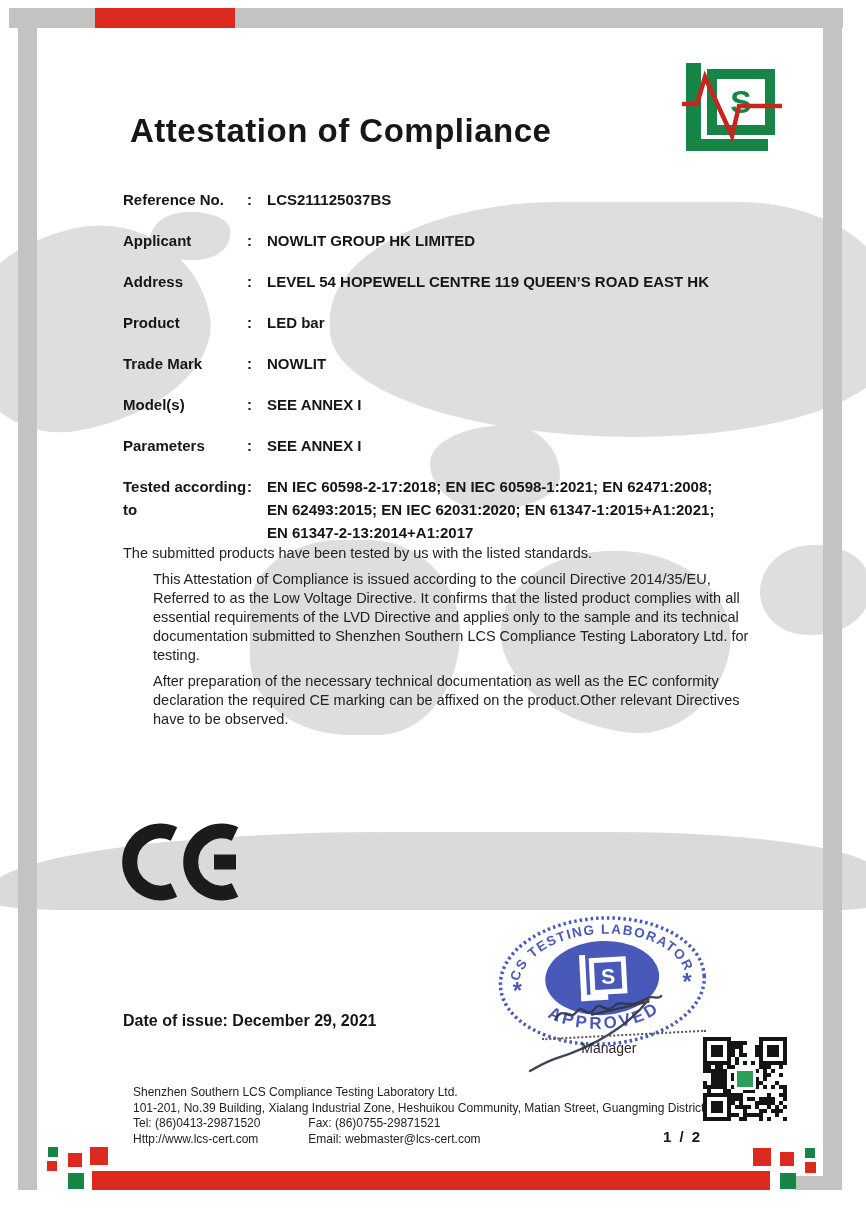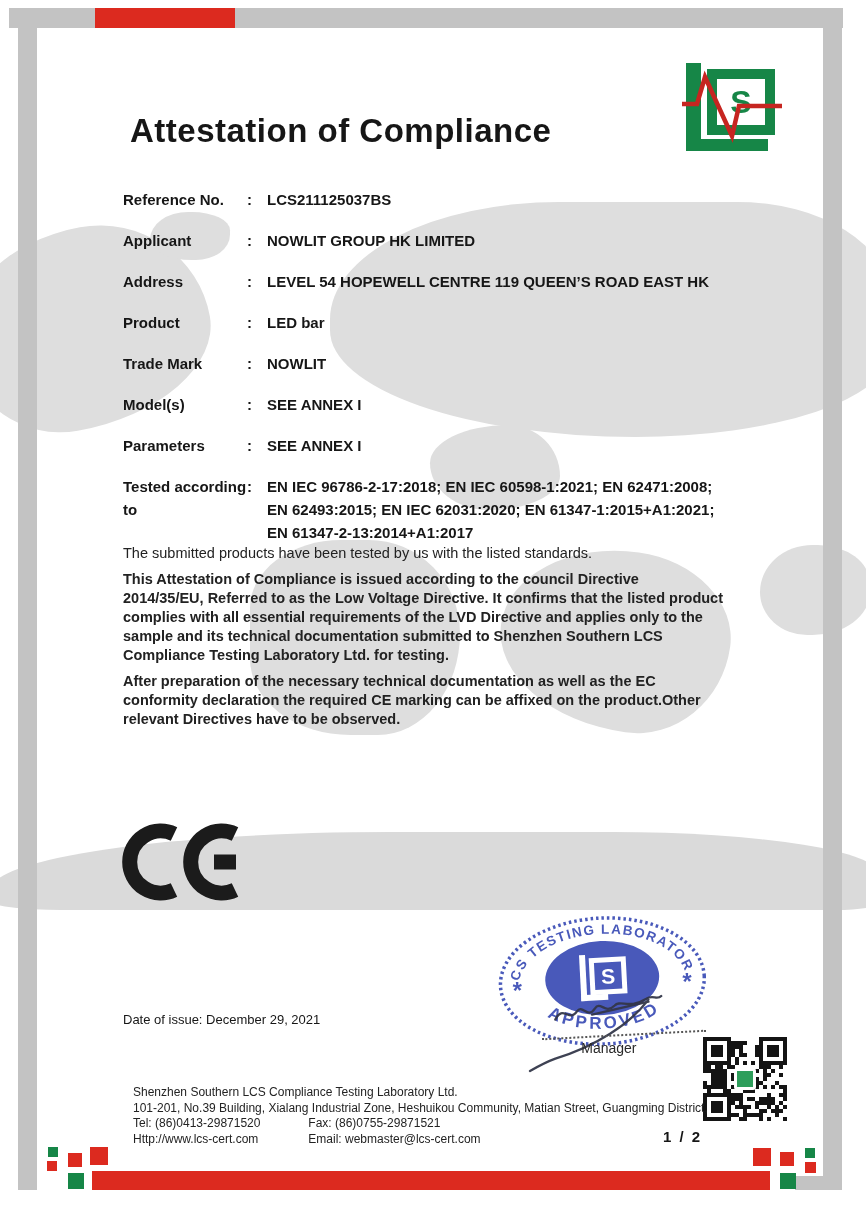--- a/index.html
+++ b/index.html
@@ -18,22 +18,22 @@
   .z{z-index:2;}
   #title{left:130px;top:112px;font-size:33px;font-weight:bold;color:#161616;letter-spacing:.5px;}
   #fields{left:123px;top:188px;width:606px;font-size:15px;font-weight:bold;color:#161616;}
   .frow{display:flex;align-items:flex-start;height:41px;}
   .frow.tall{height:auto;}
   .flabel{width:124px;line-height:23px;}
   .fcolon{width:20px;line-height:23px;}
   .fvalue{flex:1;line-height:23px;white-space:nowrap;}
   .vline{display:block;white-space:nowrap;}
   .note{font-weight:normal;font-size:14.5px;line-height:19px;margin-top:0px;color:#222;}
-  .para{font-weight:bold;font-size:14.5px;line-height:19px;margin-top:7px;color:#222;width:600px;white-space:normal;}
-  #dateline{left:123px;top:1012px;font-size:13px;font-weight:normal;color:#161616;z-index:3;}
+  .para{font-weight:normal;font-size:14.5px;line-height:19px;margin-top:7px;color:#222;width:600px;white-space:normal;margin-left:30px;}
+  #dateline{left:123px;top:1012px;font-size:16px;font-weight:bold;color:#161616;z-index:3;}
   
   #stamp{left:496px;top:914px;width:216px;height:158px;z-index:3;transform:rotate(-3deg);}
   #sig-line{position:absolute;left:44px;top:121px;width:164px;border-top:2px dotted #555;}
   #manager{position:absolute;left:30px;top:126px;width:160px;text-align:center;font-size:14px;color:#2a2a2a;transform:rotate(3deg);}
   
   #footer{left:133px;top:1085px;font-size:12px;line-height:15.5px;color:#232323;z-index:2;}
   .fcols span{display:inline-block;}
   .fcols .c1{width:172px;}
   #pagenum{left:663px;top:1128px;font-size:15px;font-weight:bold;letter-spacing:2px;color:#161616;z-index:2;}
   #qr{left:703px;top:1037px;width:84px;height:84px;background:#fff;z-index:2;}
@@ -119,21 +119,21 @@
     </div>
     <div class="frow">
       <div class="flabel">Parameters</div>
       <div class="fcolon">:</div>
       <div class="fvalue">SEE ANNEX I</div>
     </div>
     <div class="frow tall">
       <div class="flabel">Tested according to</div>
       <div class="fcolon">:</div>
       <div class="fvalue">
-        <span class="vline">EN IEC 96786-2-17:2018; EN IEC 60598-1:2021; EN 62471:2008;</span>
+        <span class="vline">EN IEC 60598-2-17:2018; EN IEC 60598-1:2021; EN 62471:2008;</span>
         <span class="vline">EN 62493:2015; EN IEC 62031:2020; EN 61347-1:2015+A1:2021;</span>
         <span class="vline">EN 61347-2-13:2014+A1:2017</span>
       </div>
     </div>
     <div class="note">The submitted products have been tested by us with the listed standards.</div>
     <div class="para">This Attestation of Compliance is issued according to the council Directive 2014/35/EU, Referred to as the Low Voltage Directive. It confirms that the listed product complies with all essential requirements of the LVD Directive and applies only to the sample and its technical documentation submitted to Shenzhen Southern LCS Compliance Testing Laboratory Ltd. for testing.</div>
     <div class="para">After preparation of the necessary technical documentation as well as the EC conformity declaration the required CE marking can be affixed on the product.Other relevant Directives have to be observed.</div>
   </div>
 
   <svg class="abs z" style="left:122px;top:818px;" width="124" height="90" viewBox="0 0 124 90">

